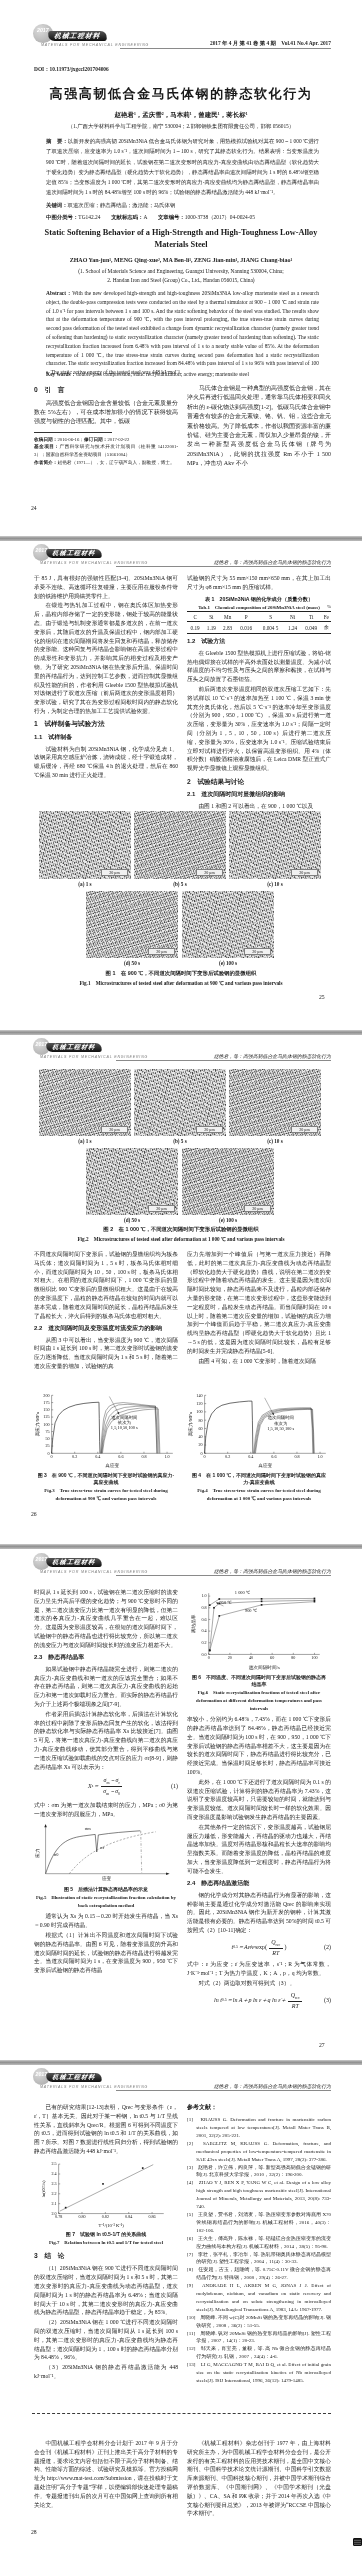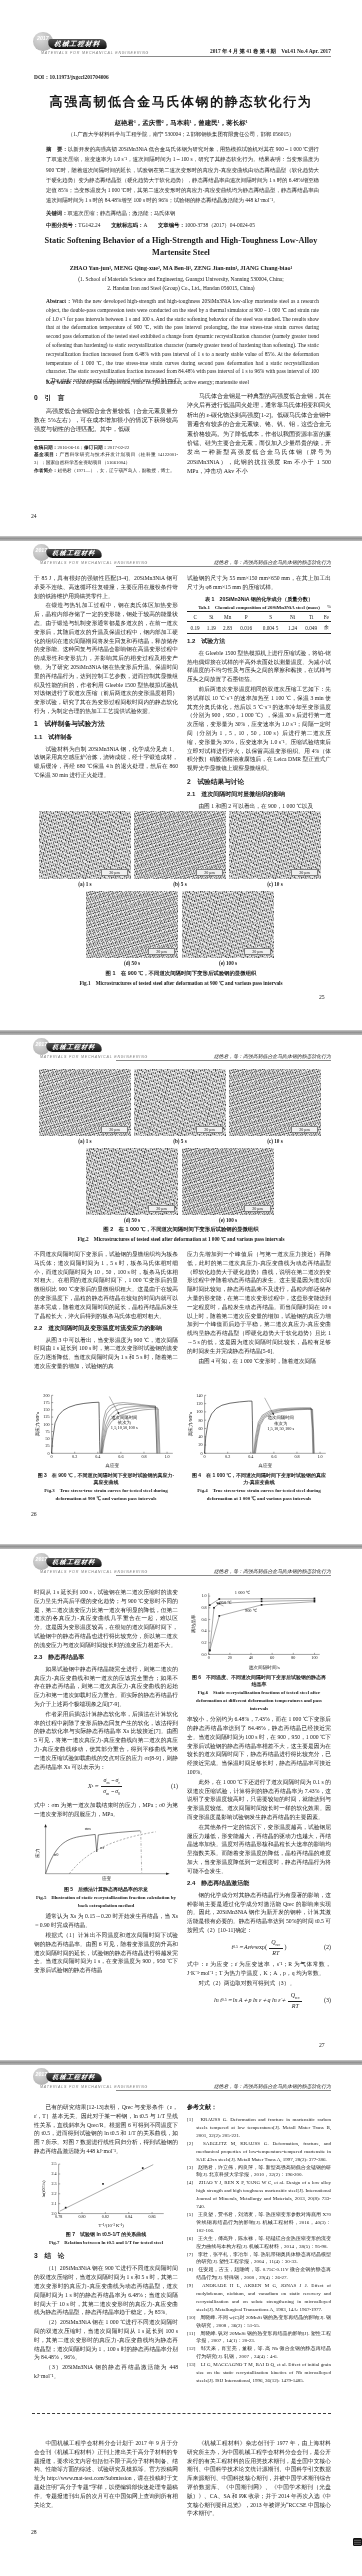--- a/index.html
+++ b/index.html
@@ -87,39 +87,39 @@
   .dashsep{position:absolute;left:32px;width:299px;border-top:0.8px dashed #3a3a3a;}
   .annT{position:absolute;left:0;width:100%;text-align:center;font:bold 8px "Liberation Sans",sans-serif;letter-spacing:0.5px;}
   .ticon{position:absolute;left:353px;top:2538px;width:8.8px;height:8.3px;border-radius:1px;background:
      repeating-linear-gradient(0deg,#555 0 1px,#222 1px 2.1px),#2a2a2a;border:0.5px solid #111;box-sizing:border-box;}
 </style>
 </head>
 <body>
 
 <div id="root">
 
-  <div class="page" style="top:16px;height:536px;">
+  <div class="page" style="top:8px;height:536px;">
     <div class="hdr-circle" style="left:33px;top:15.5px;">
         <span>2017</span>
       </div>
     <div class="hdr-banner" style="left:48px;top:23px;"><span>机械工程材料</span></div>
     <div class="hdr-sub" style="left:41px;top:35px;">MATERIALS FOR MECHANICAL ENGINEERING</div>
     <div class="hdr-rule" style="left:120px;top:40px;width:211px;"></div>
     <div class="issue-info" style="right:31px;top:32px;">2017 年 4 月 第 41 卷 第 4 期　Vol.41 No.4 Apr. 2017</div>
 
     <div class="doi" style="left:34px;top:58px;">DOI：10.11973/jxgccl201704006</div>
     <div class="ttl" style="top:77px;">高强高韧低合金马氏体钢的静态软化行为</div>
     <div class="auth" style="top:103px;">赵艳君¹，孟庆雪²，马本莉¹，曾建民¹，蒋长标¹</div>
     <div class="affil" style="top:115px;">（1.广西大学材料科学与工程学院，南宁 530004；2.邯郸钢铁集团有限责任公司，邯郸 056015）</div>
 
     <div class="blk abs-cn" style="top:128px;"><span class="bl">摘　要：</span><span>以新开发的高强高韧 20SiMn3NiA 低合金马氏体钢为研究对象，用热模拟试验机对其在 900～1 000 ℃进行了双道次压缩，应变速率为 1.0 s⁻¹，道次间隔时间为 1～100 s，研究了其静态软化行为。结果表明：当变形温度为 900 ℃时，随着道次间隔时间的延长，试验钢在第二道次变形时的真应力-真应变曲线由动态再结晶型（软化趋势大于硬化趋势）变为静态再结晶型（硬化趋势大于软化趋势），静态再结晶率由道次间隔时间为 1 s 时的 6.48%增至稳定值 85%；当变形温度为 1 000 ℃时，其第二道次变形时的真应力-真应变曲线均为静态再结晶型，静态再结晶率由道次间隔时间为 1 s 时的 84.48%增至 100 s 时的 96%；试验钢的静态再结晶激活能为 448 kJ·mol⁻¹。</span></div>
     <div class="blk abs-cn" style="top:192px;"><span class="bl">关键词：</span><span>双道次压缩；静态再结晶；激活能；马氏体钢</span></div>
     <div class="blk abs-cn" style="top:204px;"><span class="bl">中图分类号：</span><span>TG142.24</span><span>　　</span><span class="bl">文献标志码：</span><span>A</span><span>　　</span><span class="bl">文章编号：</span><span>1000-3738（2017）04-0024-05</span></div>
 
-    <div class="entitle" style="top:219px;">Static Softening Behavior of a High-Strength and High-Toughness Low-Alloy Martensite Steel</div>
+    <div class="entitle" style="top:219px;">Static Softening Behavior of a High-Strength and High-Toughness Low-Alloy Materials Steel</div>
     <div class="auth" style="top:249px;font-size:6px;">ZHAO Yan-jun¹, MENG Qing-xue², MA Ben-li¹, ZENG Jian-min¹, JIANG Chang-biao¹</div>
     <div class="affil" style="top:260px;">(1. School of Materials Science and Engineering, Guangxi University, Nanning 530004, China;</div>
     <div class="affil" style="top:269px;">2. Handan Iron and Steel (Group) Co., Ltd., Handan 056015, China)</div>
 
     <div class="blk abs-en" style="top:281px;"><span class="ble">Abstract：</span><span>With the new developed high-strength and high-toughness 20SiMn3NiA low-alloy martensite steel as a research object, the double-pass compression tests were conducted on the steel by a thermal simulator at 900－1 000 ℃ and strain rate of 1.0 s⁻¹ for pass intervals between 1 s and 100 s. And the static softening behavior of the steel was studied. The results show that at the deformation temperature of 900 ℃, with the pass interval prolonging, the true stress-true strain curves during second pass deformation of the tested steel exhibited a change from dynamic recrystallization character (namely greater trend of softening than hardening) to static recrystallization character (namely greater trend of hardening than softening). The static recrystallization fraction increased from 6.48% with pass interval of 1 s to a nearly stable value of 85%. At the deformation temperature of 1 000 ℃, the true stress-true strain curves during second pass deformation had a static recrystallization character. The static recrystallization fraction increased from 84.48% with pass interval of 1 s to 96% with pass interval of 100 s. The static active energy of the tested steel was 448 kJ·mol⁻¹.</span></div>
     <div class="blk abs-en" style="top:362px;"><span class="ble">Key words：</span><span>double-pass compression; static recrystallization; active energy; martensite steel</span></div>
 
     <div class="col cl" style="top:378px;">
       <div class="h-sec" style="margin-top:0;">0　引　言</div>
       <p class="p p1f ind">高强度低合金钢因合金含量较低（合金元素质量分数在 5%左右），可在成本增加很小的情况下获得较高强度与韧性的合理匹配。其中，低碳</p>

